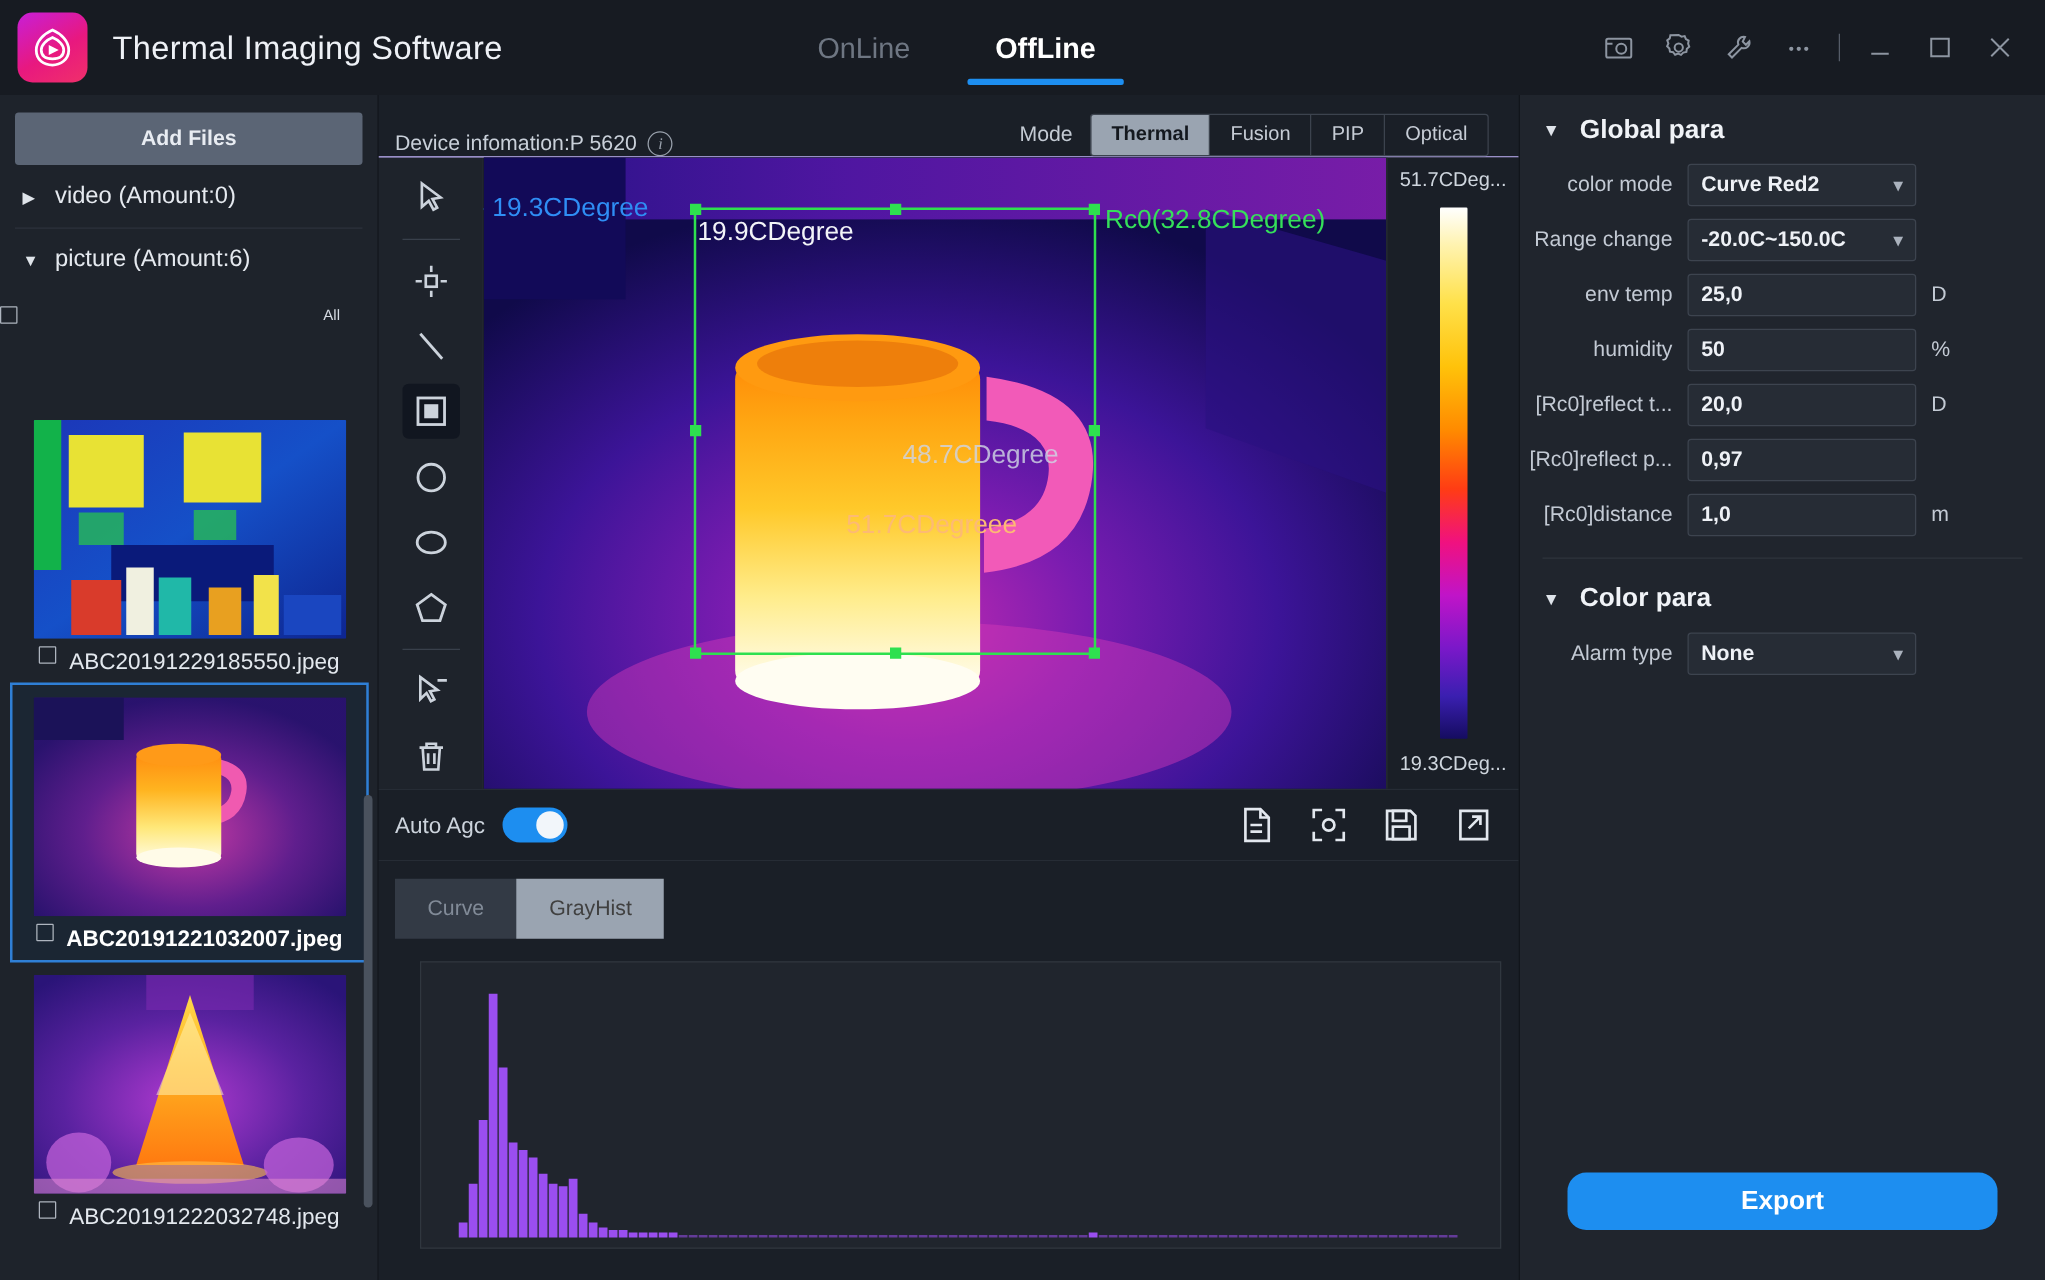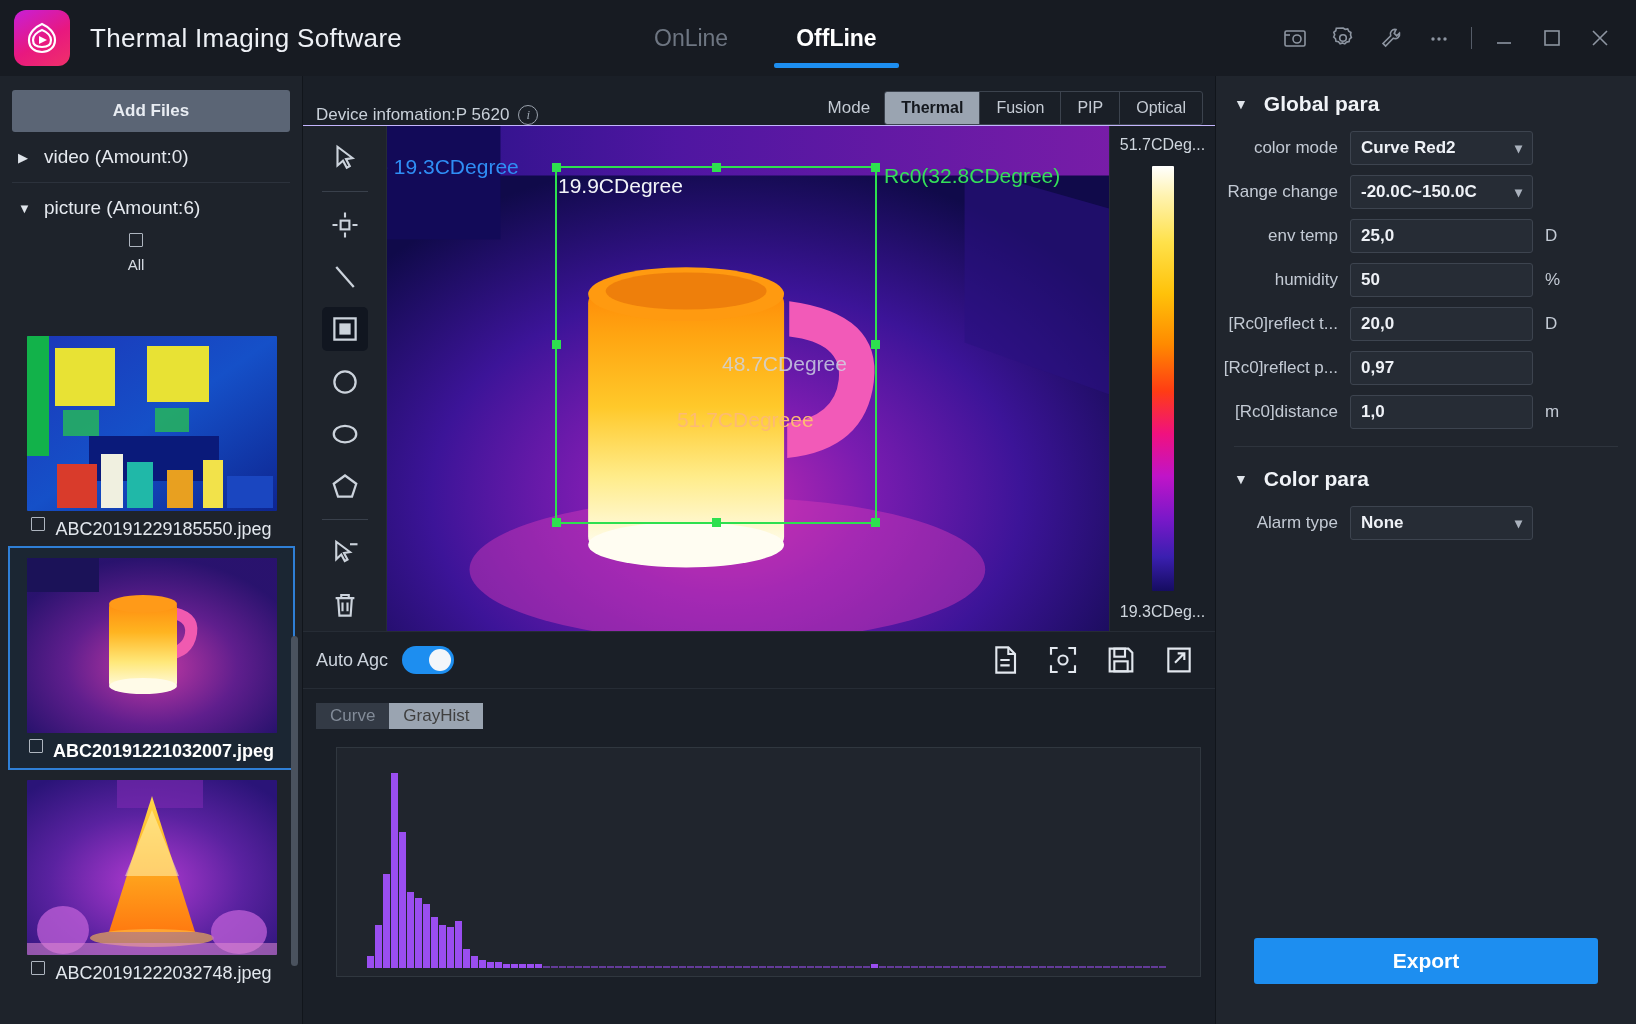--- a/index.html
+++ b/index.html
@@ -54,21 +54,21 @@
     font-size:17px; font-weight:bold; color:#e8ecf2; cursor:pointer;
   }
   .treerow {
     height:50px; display:flex; align-items:center; padding-left:18px;
     font-size:19px; color:#e5e9ef; cursor:pointer;
   }
   .treerow .tri { width:26px; color:#dfe4ea; font-size:13px; }
   .divline { height:1px; background:#2c323c; margin:0 12px; }
   #allrow {
     height:38px; display:flex; align-items:center; justify-content:space-between;
-    padding-right:30px; gap:9px; font-size:15px; color:#d6dbe3;flex-direction:column;
+    padding-right:30px; gap:9px; font-size:12px; color:#d6dbe3;
   }
   .cbox {
     width:14px; height:14px; border:1.6px solid #aeb5bf; border-radius:1px; flex:none;
     display:inline-block;
   }
   #filelist { position:absolute; left:0; top:250px; width:303px; height:728px; overflow:hidden; }
   .fileitem { padding:0 0 4px 0; position:relative; }
   .fileitem.selected { border:2px solid #2f7fd6; background:#1b2633; margin:0 8px; }
   .thumb { width:250px; height:175px; margin:10px auto 0 auto; display:block; border-radius:1px; }
   .flabel {
@@ -87,21 +87,21 @@
   #devbar {
     height:50px; display:flex; align-items:flex-end; position:relative;
     border-bottom:1px solid #c4b5fd;
   }
   #devinfo { margin-left:13px; font-size:17px; color:#c9d0d9; display:flex; align-items:center; gap:9px; }
   #infoicon {
     width:20px; height:20px; border:1.5px solid #9aa2ad; border-radius:50%;
     font-size:13px; display:flex; align-items:center; justify-content:center; color:#9aa2ad;
     font-style:italic; font-family:"Liberation Serif", serif; cursor:pointer;
   }
-  #modewrap { position:absolute; right:12px; display:flex; align-items:center; gap:14px; }
+  #modewrap { position:absolute; right:24px; display:flex; align-items:center; gap:14px; }
   #modelabel { font-size:17px; color:#c3cad3; }
   #modetabs { display:flex; border:1px solid #3c434e; border-radius:3px; overflow:hidden; }
   .modetab {
     padding:0 16px; height:32px; display:flex; align-items:center; font-size:16px;
     color:#c6ccd5; border-right:1px solid #3c434e; cursor:pointer; background:transparent;
   }
   .modetab:last-child { border-right:none; }
   .modetab.active { background:#9aa4b1; color:#14181e; font-weight:bold; }
 
   #viewerrow { display:flex; height:505px; }
@@ -157,21 +157,21 @@
     position:absolute; right:3px; top:3px; width:22px; height:22px; border-radius:50%;
     background:#f2f6fa;
   }
   #agcicons { position:absolute; right:20px; display:flex; align-items:center; gap:26px; }
   .aicon { width:32px; height:32px; color:#e2e7ee; cursor:pointer; }
   .aicon svg { width:32px; height:32px; }
 
   #histpanel { position:absolute; left:0; top:613px; width:912px; height:335px; background:#1a1f27; }
   #histtabs { display:flex; margin:14px 0 0 13px; }
   .htab {
-    padding:0 14px; height:26px; display:flex; align-items:center; font-size:17px;
+    padding:0 26px; height:48px; display:flex; align-items:center; font-size:17px;
     cursor:pointer; background:#333a45; color:#828b98;
   }
   .htab.active { background:#9aa4b1; color:#404040; }
   #histbox {
     margin:18px 14px 0 33px; height:230px; border:1px solid #30373f; background:#20252d;
     position:relative; overflow:hidden;
   }
   #bars { position:absolute; left:30px; right:8px; bottom:8px; top:8px; }
   .bar { position:absolute; bottom:0; width:7px; background:#9a4ef0; }
 
@@ -191,21 +191,21 @@
     width:183px; height:34px; background:#262c35; border:1px solid #3d444f; border-radius:3px;
     display:flex; align-items:center; padding:0 10px; font-size:17px; color:#eef1f6;
     font-weight:bold; position:relative; cursor:text;
   }
   .pfield.select { cursor:pointer; }
   .chev { position:absolute; right:10px; color:#aab2bd; font-size:14px; }
   .punit { margin-left:12px; font-size:17px; color:#c3cad4; }
   .rsep { height:1px; background:#2e343d; margin:12px 18px 4px 18px; }
   #exportbtn {
     position:absolute; left:38px; bottom:40px; width:344px; height:46px;
-    background:#1d8ef0; border-radius:3px; display:flex; align-items:center;
+    background:#1d8ef0; border-radius:15px; display:flex; align-items:center;
     justify-content:center; font-size:21px; font-weight:bold; color:#fff; cursor:pointer;
   }
 </style>
 </head>
 <body>
 
 <div id="titlebar">
   <div id="logo">
     <svg viewBox="0 0 40 40" fill="none" stroke="#ffffff" stroke-width="2.2">
       <path d="M20 6 C27 9 33 15 33 22 C33 30 26 34 20 34 C13 34 7 30 7 22 C7 15 13 9 20 6 Z"></path>

